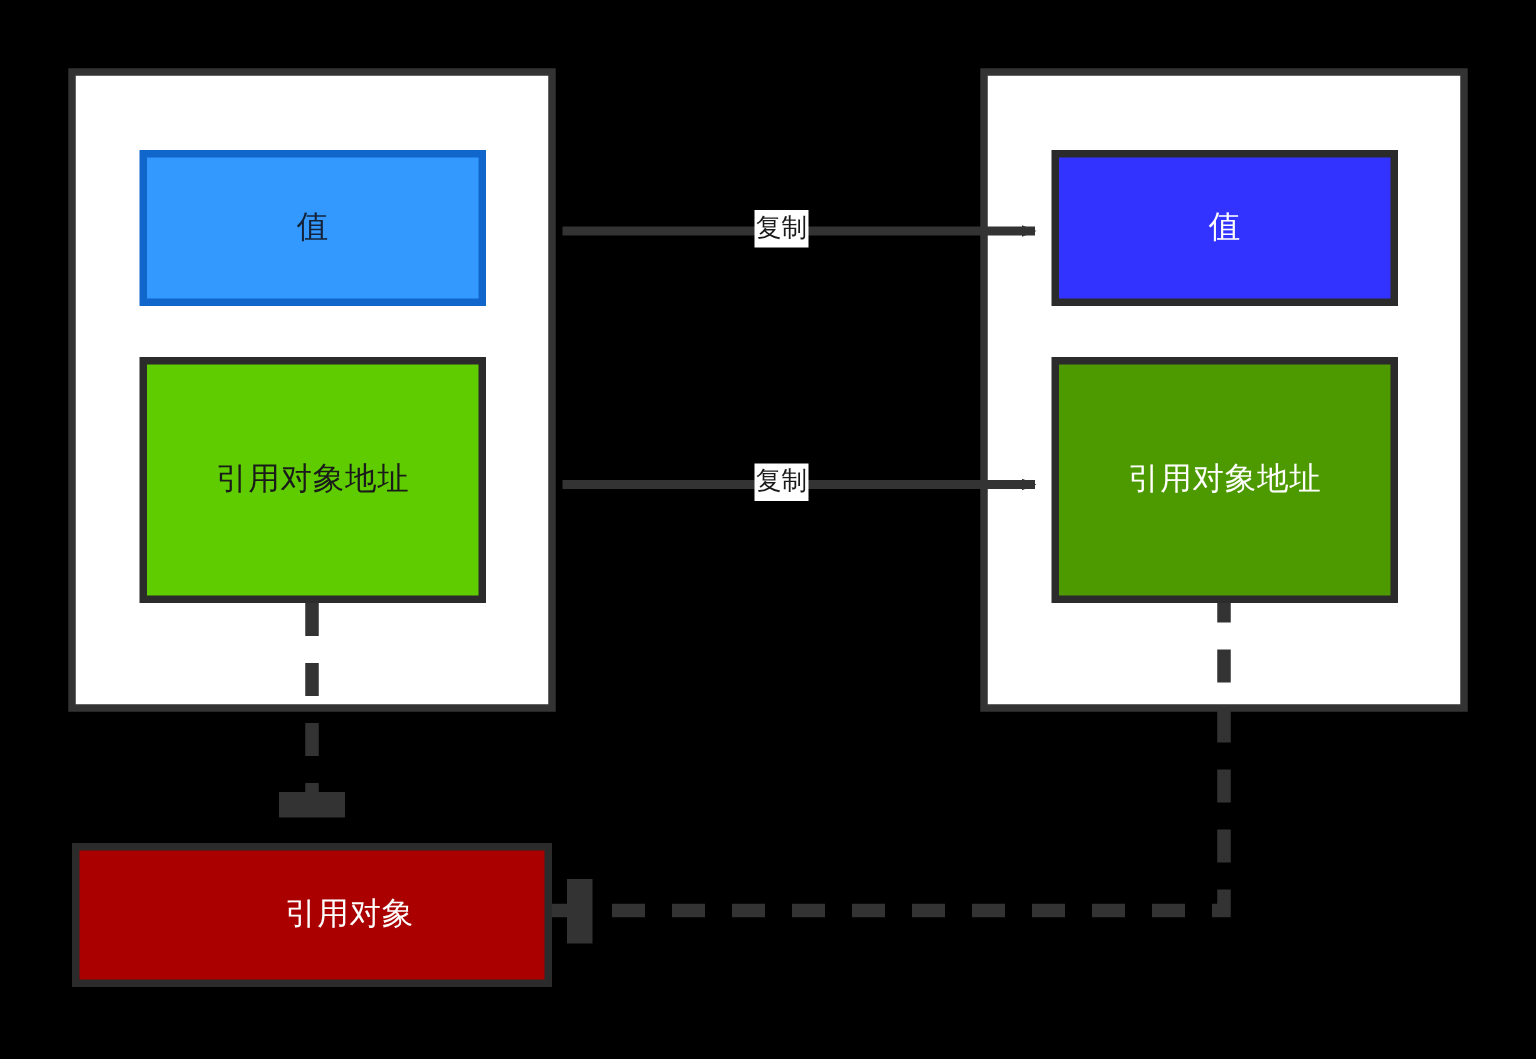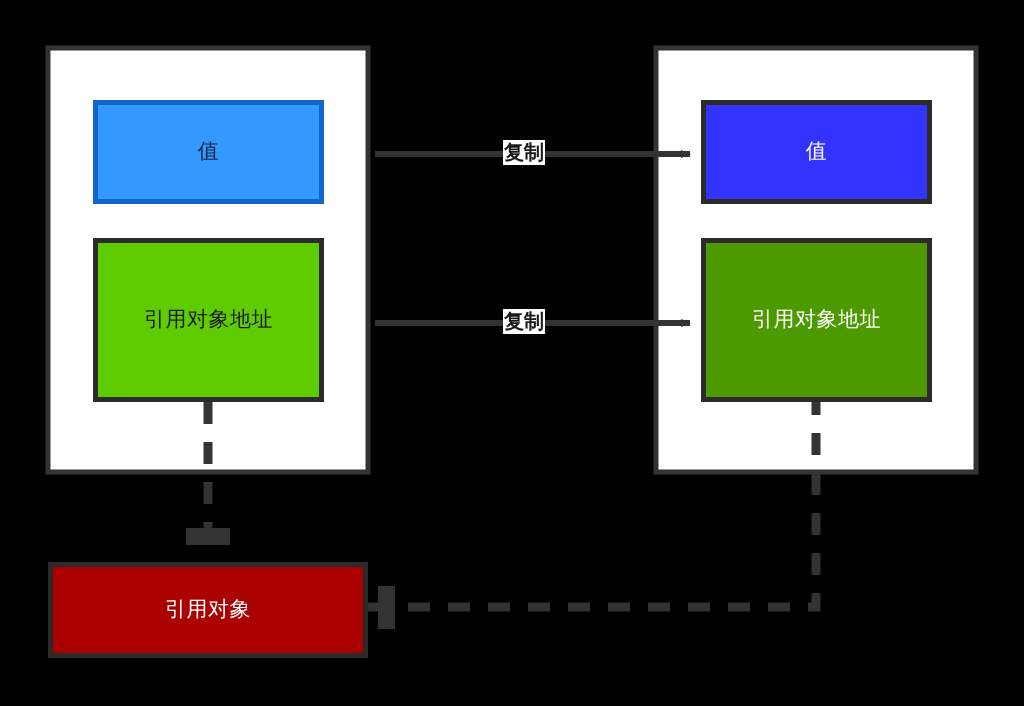--- a/index.html
+++ b/index.html
@@ -36,26 +36,25 @@
     font-size: 21px;
     line-height: 1.2;
     letter-spacing: 0.5px;
     white-space: nowrap;
     pointer-events: none;
   }
   .edge-label {
     position: absolute;
     background: #ffffff;
     color: #1a1a1a;
-    font-size: 20px;
+    font-size: 17px;
     line-height: 20px;
     padding: 2px 1px 3px 1px;
     white-space: nowrap;
     text-align: center;
-    font-weight: bold;
   }
 </style>
 </head>
 <body>
 
 <div id="diagram-root">
 
   <svg class="layer" viewBox="0 0 1024 706" xmlns="http://www.w3.org/2000/svg">
     <defs>
       <marker id="arrowhead" markerWidth="10" markerHeight="10" refX="9" refY="4" orient="auto" markerUnits="userSpaceOnUse">
@@ -90,19 +89,19 @@
   </svg>
 
   <div class="box-label" style="left:93px; top:100px; width:231px; height:104px; color:#14223a;">值</div>
 
   <div class="box-label" style="left:93px; top:238px; width:231px; height:164px; color:#1a1a1a;">引用对象地址</div>
 
   <div class="box-label" style="left:701px; top:100px; width:231px; height:104px; color:#ffffff;">值</div>
 
   <div class="box-label" style="left:701px; top:238px; width:231px; height:164px; color:#ffffff;">引用对象地址</div>
 
-  <div class="box-label" style="left:48px; top:562px; width:320px; height:96px; color:#ffffff;">引用对象</div>
+  <div class="box-label" style="left:48px; top:562px; width:320px; height:96px; color:#ffffff;padding-left:25px;">引用对象</div>
 
   <div class="edge-label" style="left:503px; top:140px;">复制</div>
 
   <div class="edge-label" style="left:503px; top:309px;">复制</div>
 
 </div>
 
 </body></html>

